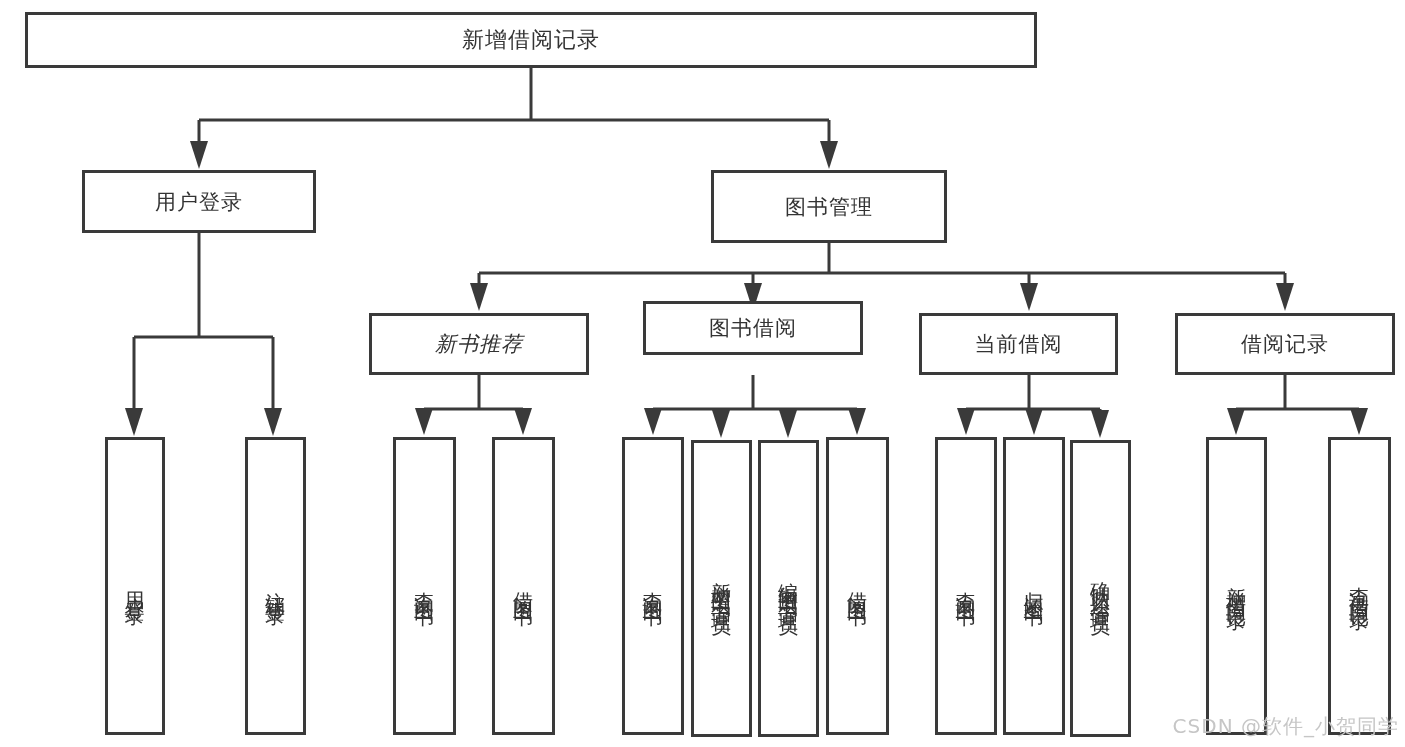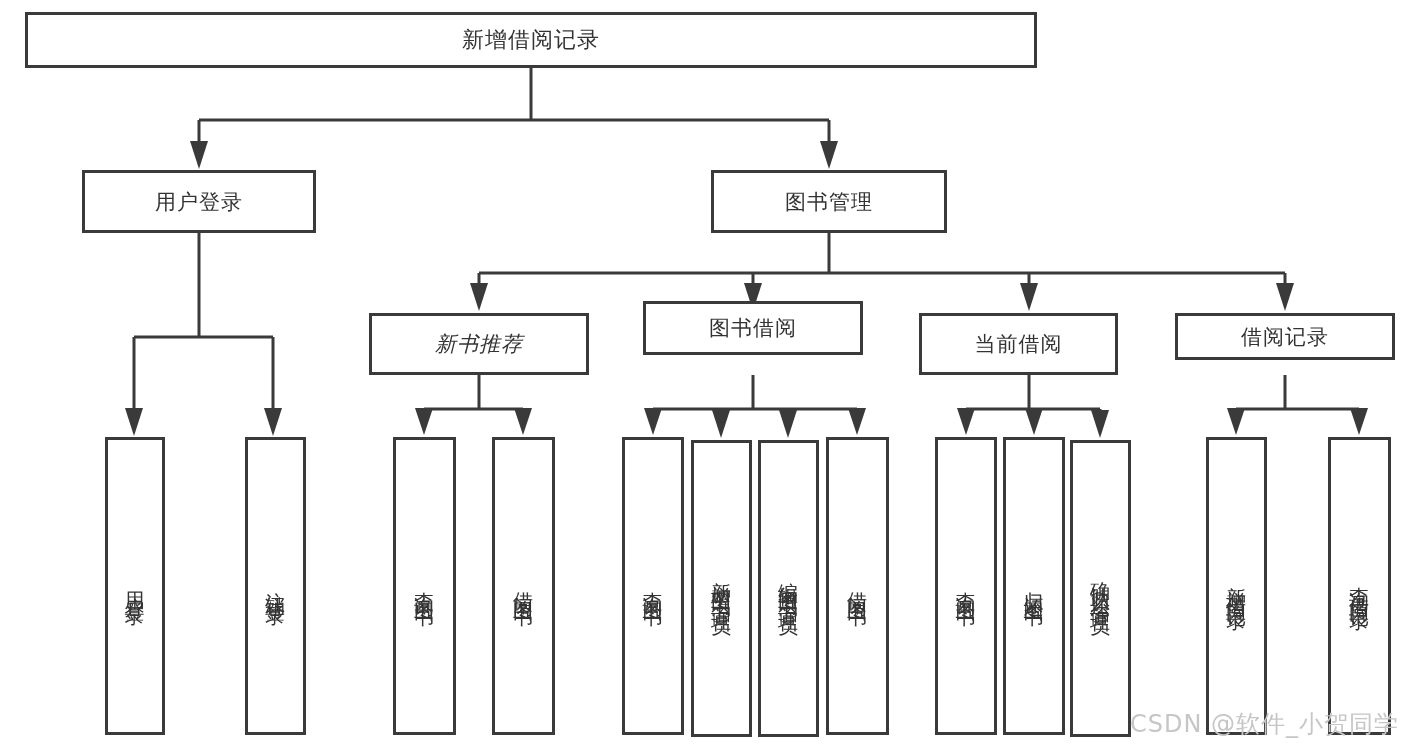--- a/index.html
+++ b/index.html
@@ -49,21 +49,21 @@
     writing-mode: vertical-lr;
     text-orientation: mixed;
     font-size: 20px;
     letter-spacing: 5px;
     line-height: 1;
   }
   .watermark {
     position: absolute;
     right: 6px;
     bottom: 7px;
-    font-size: 24px;
+    font-size: 20px;
     color: var(--watermark);
     letter-spacing: 1px;
     z-index: 5;
     background: transparent;
   }
 </style>
 </head>
 <body>
 
 <div class="canvas">
@@ -100,26 +100,26 @@
     <path class="arrowhead" d="M1100,438 L1091,410 L1109,410 Z"></path>
 
     <path class="connector" d="M1285,375 V409 M1236,409 H1359 M1236,409 V412 M1359,409 V412"></path>
     <path class="arrowhead" d="M1236,435 L1227,408 L1245,408 Z"></path>
     <path class="arrowhead" d="M1359,435 L1350,408 L1368,408 Z"></path>
   </svg>
 
   <div class="node h-node root-node" style="left:25px; top:12px; width:1012px; height:56px;">新增借阅记录</div>
 
   <div class="node h-node" style="left:82px; top:170px; width:234px; height:63px;">用户登录</div>
-  <div class="node h-node" style="left:711px; top:170px; width:236px; height:63px;">图书管理</div>
+  <div class="node h-node" style="left:711px; top:170px; width:236px; height:73px;">图书管理</div>
 
   <div class="node h-node" style="left:369px; top:313px; width:220px; height:62px;font-style:italic;">新书推荐</div>
   <div class="node h-node" style="left:643px; top:301px; width:220px; height:54px;">图书借阅</div>
   <div class="node h-node" style="left:919px; top:313px; width:199px; height:62px;">当前借阅</div>
-  <div class="node h-node" style="left:1175px; top:313px; width:220px; height:47px;">借阅记录</div>
+  <div class="node h-node" style="left:1175px; top:313px; width:220px; height:62px;">借阅记录</div>
 
   <div class="node v-node" style="left:105px; top:437px; width:60px; height:298px;">用户登录</div>
   <div class="node v-node" style="left:245px; top:437px; width:61px; height:298px;">注销登录</div>
 
   <div class="node v-node" style="left:393px; top:437px; width:63px; height:298px;">查询图书</div>
   <div class="node v-node" style="left:492px; top:437px; width:63px; height:298px;">借阅图书</div>
 
   <div class="node v-node" style="left:622px; top:437px; width:62px; height:298px;">查询图书</div>
   <div class="node v-node" style="left:691px; top:440px; width:61px; height:297px;">新增图书（管理员）</div>
   <div class="node v-node" style="left:758px; top:440px; width:61px; height:297px;">编辑图书（管理员）</div>

